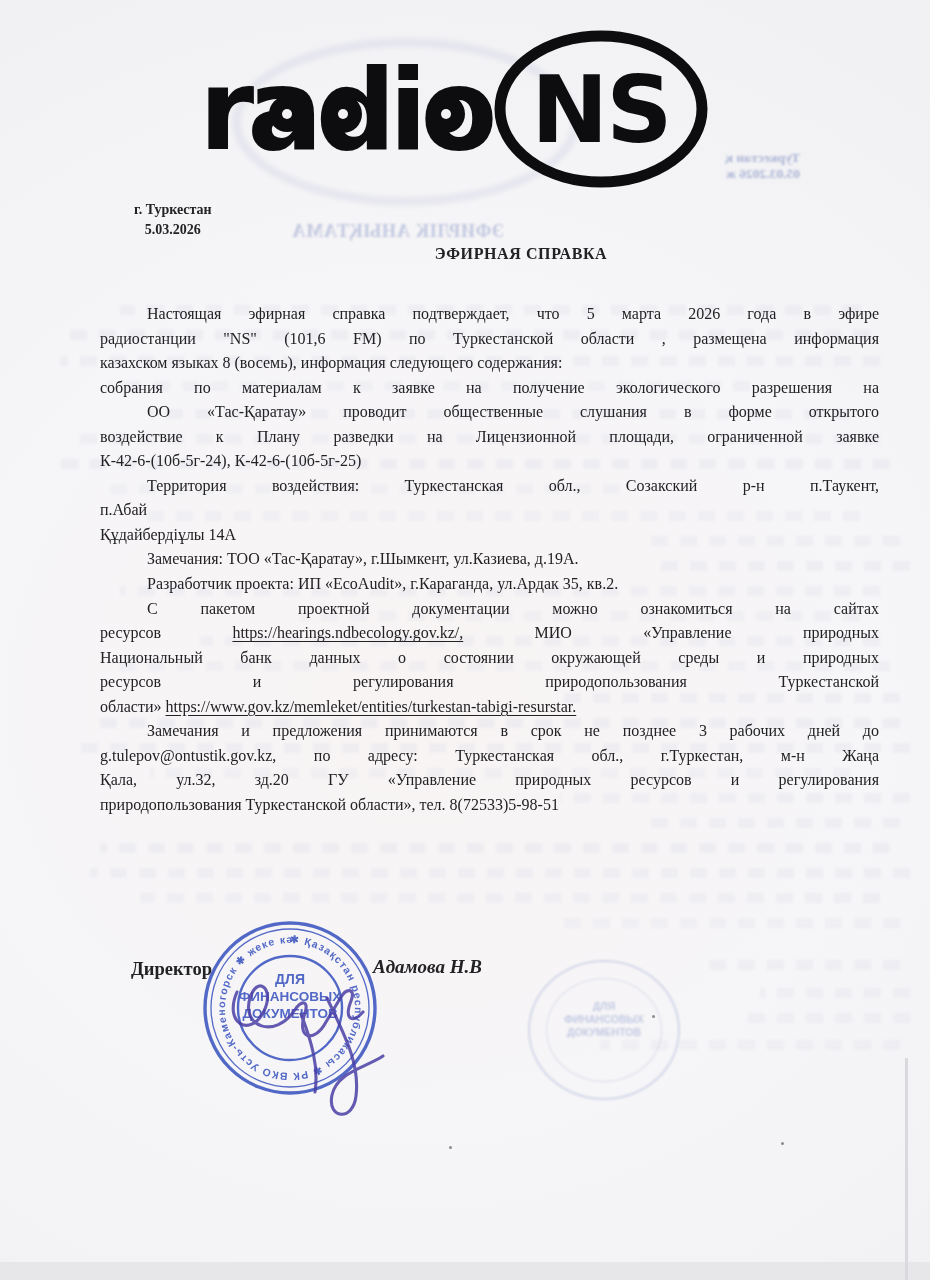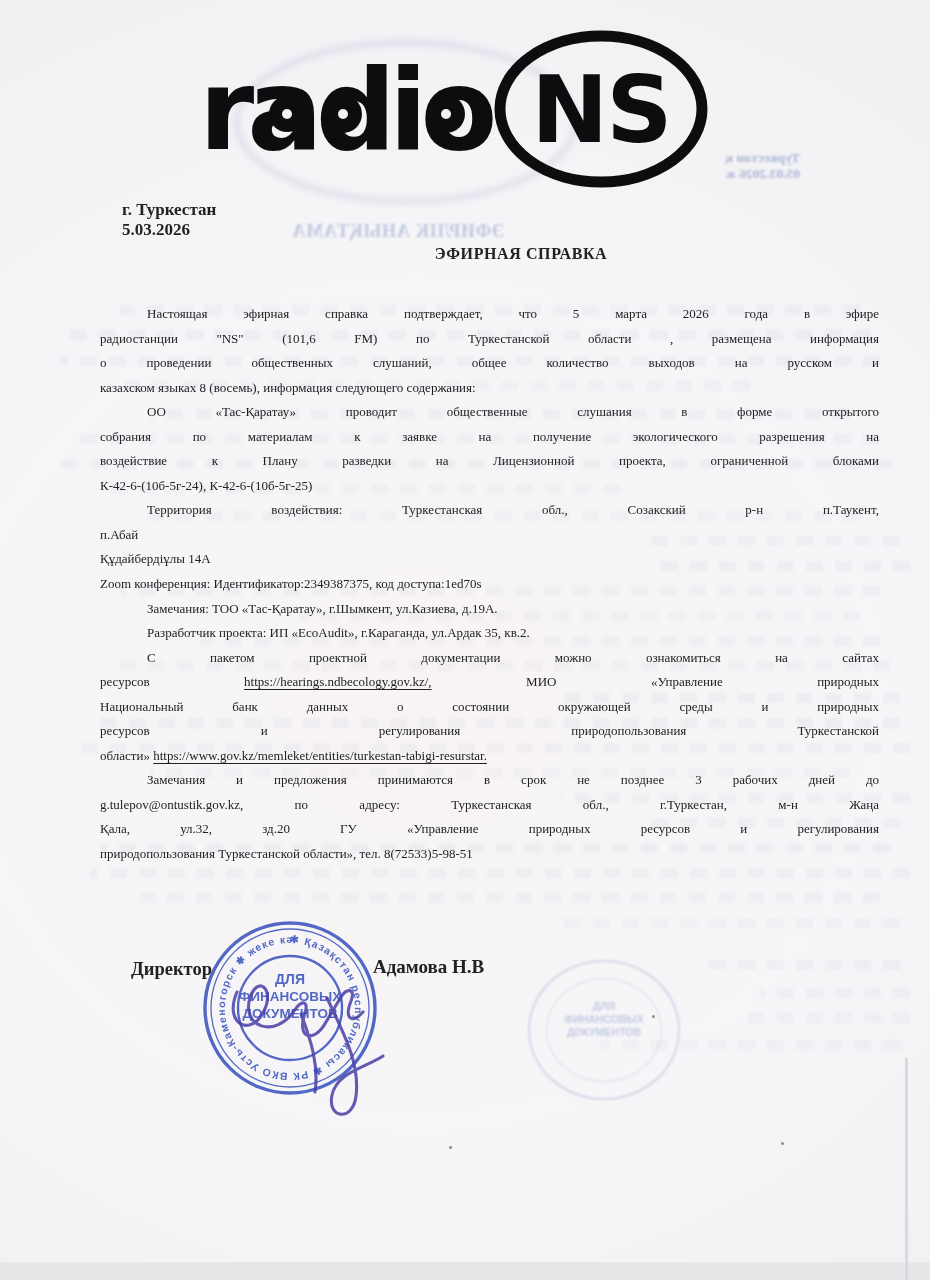--- a/index.html
+++ b/index.html
@@ -8,36 +8,36 @@
     background:
       radial-gradient(ellipse 90% 60% at 45% 55%, #f8f4f4 0%, #f6f5f7 55%, #f1f1f4 100%);
     font-family:"Liberation Serif", serif;
     color:#222225;
   }
   
   .logo{position:absolute;left:193px;top:30px;width:520px;height:160px;}
   .logo-halo{position:absolute;left:232px;top:38px;width:330px;height:150px;
     border:9px solid rgba(160,170,205,.16);border-radius:50%;filter:blur(2px);}
   
-  .citydate{position:absolute;left:122px;top:200px;font-weight:bold;
-    font-size:17px;line-height:19.5px;}
+  .citydate{position:absolute;left:134px;top:200px;font-weight:bold;
+    font-size:14px;line-height:19.5px;text-align:center;}
   
   .title{position:absolute;left:100px;top:245px;width:780px;text-align:center;
     padding-left:62px;box-sizing:border-box;font-weight:bold;font-size:16px;
     letter-spacing:.6px;}
   
   .body{position:absolute;left:100px;top:302px;width:779px;z-index:3;
-    font-size:13px;line-height:24.55px;}
+    font-size:16px;line-height:24.55px;}
   .line{min-height:24.55px;}
   .just{text-align:justify;text-align-last:justify;}
   .ind{text-indent:47px;}
   .u{text-decoration:underline;text-underline-offset:2.5px;}
   
   .sig-role{position:absolute;left:131px;top:959px;font-weight:bold;font-size:18.5px;z-index:4;}
-  .sig-name{position:absolute;left:373px;top:956px;font-weight:bold;font-size:19px;z-index:4;}
+  .sig-name{position:absolute;left:373px;top:956px;font-weight:bold;font-size:19px;z-index:4;font-style:italic;}
   .stamp{position:absolute;left:200px;top:918px;width:180px;height:180px;z-index:5;
     opacity:.88;filter:blur(.25px);}
   .signature{position:absolute;left:205px;top:930px;width:230px;height:200px;z-index:6;
     opacity:.85;}
   
   .mirror{transform:scaleX(-1);filter:blur(.9px);position:absolute;z-index:1;
     font-weight:bold;color:rgba(143,156,200,.72);}
   .m-citydate{left:688px;top:150px;width:112px;font-size:13.5px;line-height:16px;text-align:left;}
   .m-title{left:248px;top:221px;width:300px;font-size:18px;letter-spacing:.8px;
     color:rgba(152,164,206,.55);text-align:center;}
@@ -92,30 +92,28 @@
   <div class="citydate">
     <div>г. Туркестан</div>
     <div>5.03.2026</div>
   </div>
 
   <div class="title">ЭФИРНАЯ СПРАВКА</div>
 
   <div class="body">
       <div class="line just ind"><span>Настоящая эфирная справка подтверждает, что 5 марта 2026 года в эфире</span></div>
       <div class="line just"><span>радиостанции "NS" (101,6 FM) по Туркестанской области , размещена информация</span></div>
-      <div class="line just"><span>о проведении общественных слушаний, общее количество выходов на русском и</span></div>
       <div class="line"><span>казахском языках 8 (восемь), информация следующего содержания:</span></div>
+      <div class="line just"><span>собрания по материалам к заявке на получение экологического разрешения на</span></div>
       <div class="line just ind"><span>ОО «Тас-Қаратау» проводит общественные слушания в форме открытого</span></div>
-      <div class="line just"><span>собрания по материалам к заявке на получение экологического разрешения на</span></div>
-      <div class="line just"><span>воздействие к Плану разведки на Лицензионной проекта, ограниченной блоками</span></div>
+      <div class="line just"><span>воздействие к Плану разведки на Лицензионной площади, ограниченной заявке</span></div>
       <div class="line"><span>К-42-6-(10б-5г-24), К-42-6-(10б-5г-25)</span></div>
       <div class="line just ind"><span>Территория воздействия: Туркестанская обл., Созакский р-н п.Таукент,</span></div>
       <div class="line"><span>п.Абай</span></div>
       <div class="line"><span>Құдайбердіұлы 14А</span></div>
-      <div class="line"><span>Zoom конференция: Идентификатор:2349387375, код доступа:1ed70s</span></div>
       <div class="line ind"><span>Замечания: ТОО «Тас-Қаратау», г.Шымкент, ул.Казиева, д.19А.</span></div>
       <div class="line ind"><span>Разработчик проекта: ИП «EcoAudit», г.Караганда, ул.Ардак 35, кв.2.</span></div>
       <div class="line just ind"><span>С пакетом проектной документации можно ознакомиться на сайтах</span></div>
       <div class="line just"><span>ресурсов </span><span class="u">https://hearings.ndbecology.gov.kz/,</span><span> МИО «Управление природных</span></div>
       <div class="line just"><span>Национальный банк данных о состоянии окружающей среды и природных</span></div>
       <div class="line just"><span>ресурсов и регулирования природопользования Туркестанской</span></div>
       <div class="line"><span>области» </span><span class="u">https://www.gov.kz/memleket/entities/turkestan-tabigi-resurstar.</span></div>
       <div class="line just ind"><span>Замечания и предложения принимаются в срок не позднее 3 рабочих дней до</span></div>
       <div class="line just"><span>g.tulepov@ontustik.gov.kz, по адресу: Туркестанская обл., г.Туркестан, м-н Жаңа</span></div>
       <div class="line just"><span>Қала, ул.32, зд.20 ГУ «Управление природных ресурсов и регулирования</span></div>

